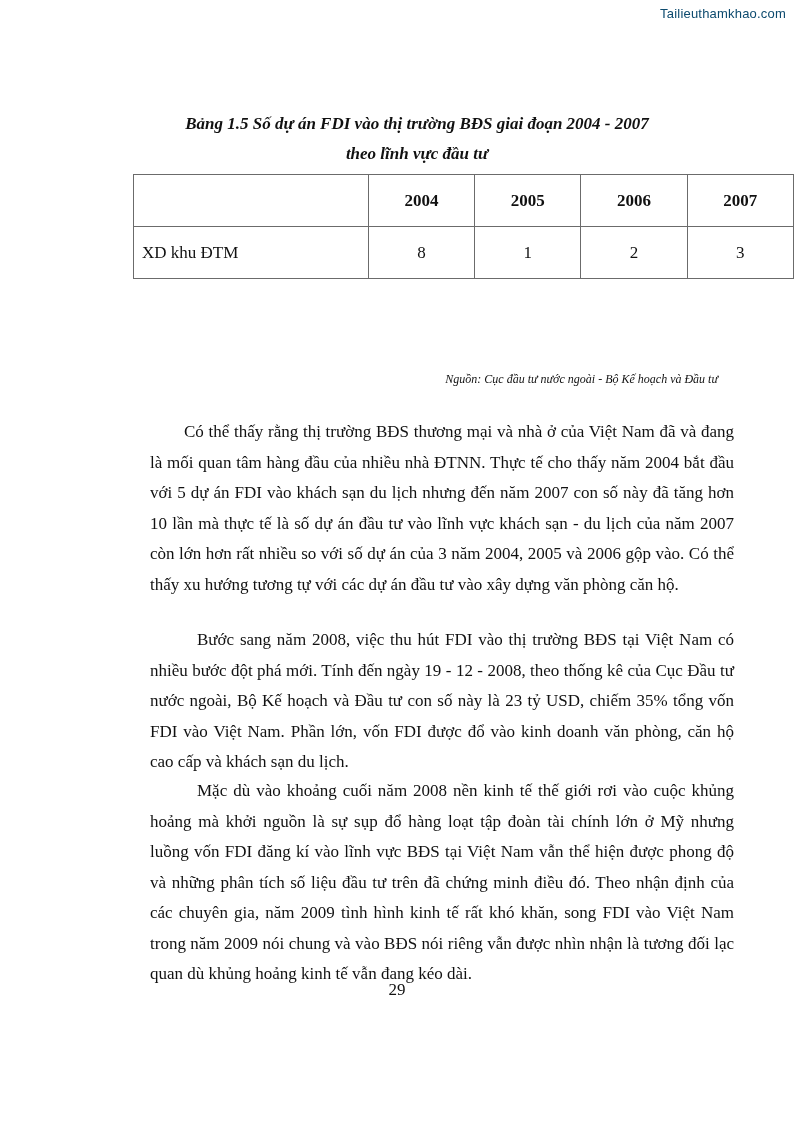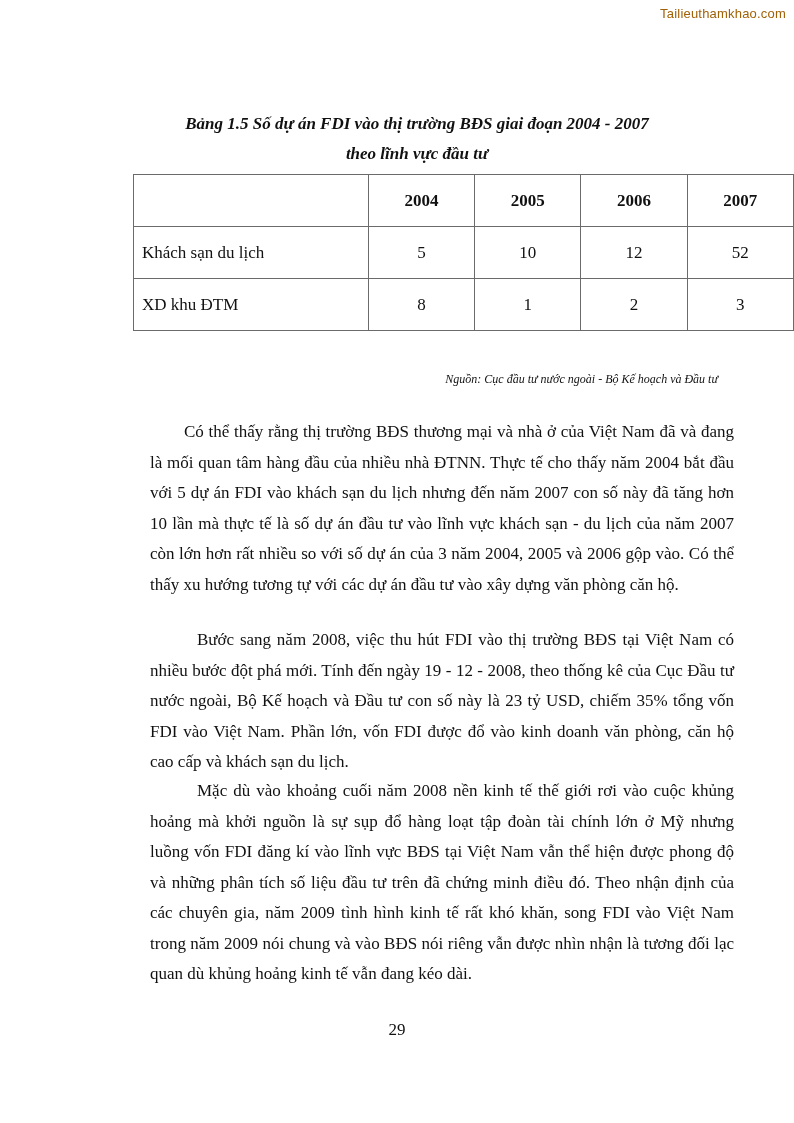--- a/index.html
+++ b/index.html
@@ -4,21 +4,21 @@
   <style>
     html, body { margin: 0; padding: 0; background: #ffffff; }
     body {
       width: 794px; height: 1123px; position: relative; overflow: hidden;
       font-family: "Liberation Serif", "DejaVu Serif", serif;
       color: #111111;
     }
     .watermark {
       position: absolute; top: 6px; right: 8px;
       font-family: "Liberation Sans", "DejaVu Sans", sans-serif;
-      font-size: 13px; color: #a16207; letter-spacing: 0.2px;
+      font-size: 13px; color: #0c4a6e; letter-spacing: 0.2px;
     }
     .caption {
       position: absolute; left: 0; width: 794px; text-align: center;
       font-style: italic; font-weight: bold; font-size: 17px;
     }
     .cap1 { top: 114px; left: 20px; }
     .cap2 { top: 144px; left: 20px; }
     table.data {
       position: absolute; left: 133px; top: 174px;
       border-collapse: collapse; font-size: 17px;
@@ -37,21 +37,21 @@
     }
     .para {
       position: absolute; left: 134px; width: 584px;
       font-size: 17px; line-height: 30.5px; text-align: justify;
       margin: 16px;
     }
     .p1 { top: 401px; text-indent: 34px; }
     .p2 { top: 609px; text-indent: 47px; }
     .p3 { top: 760px; text-indent: 47px; }
     .pagenum {
-      position: absolute; top: 1020px; left: 0; width: 794px; text-align: center;
+      position: absolute; top: 980px; left: 0; width: 794px; text-align: center;
       font-size: 17px; box-sizing: border-box;
     }
   </style>
 </head>
 <body>
 
 <div class="watermark">Tailieuthamkhao.com</div>
 
 <div class="caption cap1">Bảng 1.5 Số dự án FDI vào thị trường BĐS giai đoạn 2004 - 2007</div>
 <div class="caption cap2">theo lĩnh vực đầu tư</div>
@@ -61,27 +61,20 @@
     <tr>
       <th class="col-h0"></th>
       <th class="col-y">2004</th>
       <th class="col-y">2005</th>
       <th class="col-y">2006</th>
       <th class="col-y">2007</th>
     </tr>
   </thead>
   <tbody>
     <tr>
-      <td class="label">Khách sạn du lịch</td>
-      <td class="num">5</td>
-      <td class="num">10</td>
-      <td class="num">12</td>
-      <td class="num">52</td>
-    </tr>
-    <tr>
       <td class="label">XD khu ĐTM</td>
       <td class="num">8</td>
       <td class="num">1</td>
       <td class="num">2</td>
       <td class="num">3</td>
     </tr>
   </tbody>
 </table>
 
 <div class="source">Nguồn: Cục đầu tư nước ngoài - Bộ Kế hoạch và Đầu tư</div>

